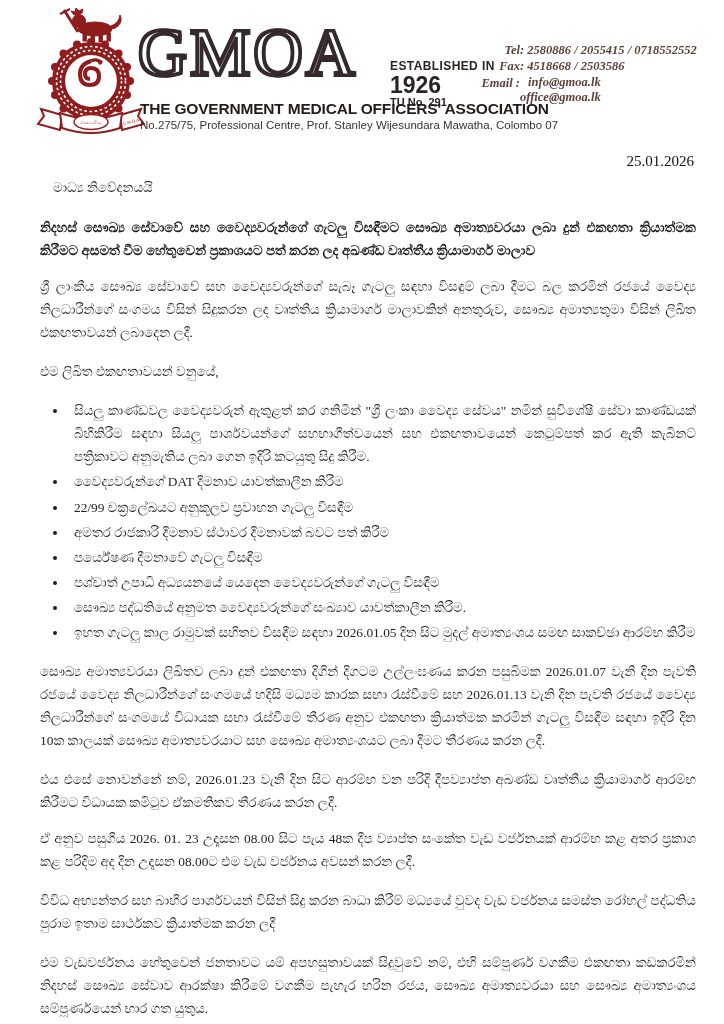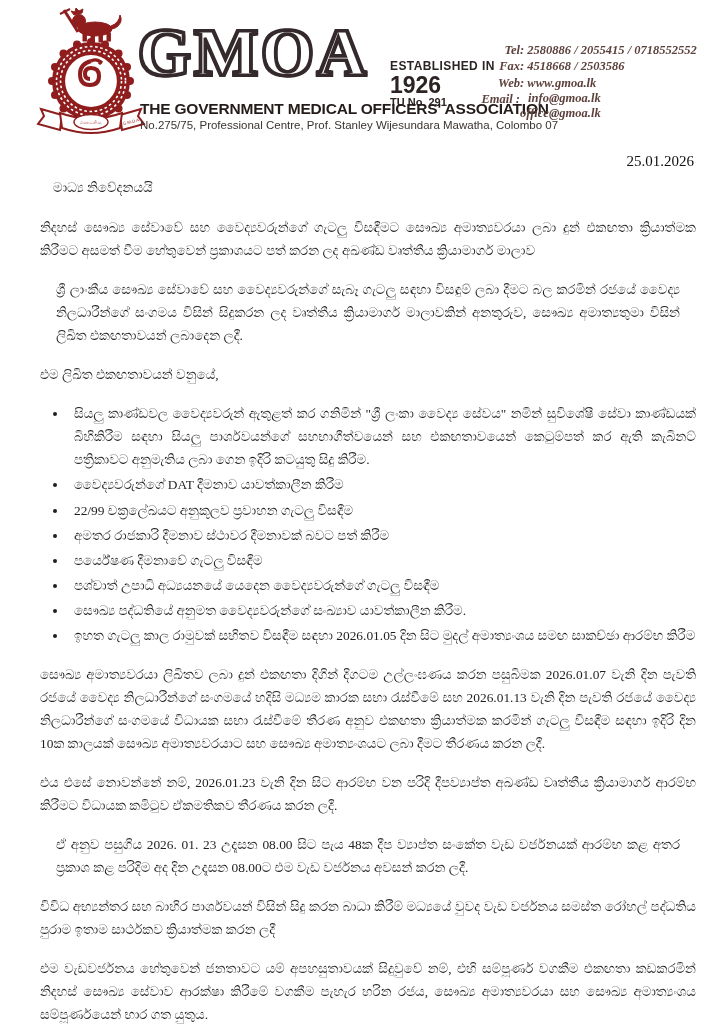--- a/index.html
+++ b/index.html
@@ -12,21 +12,21 @@
     color:#1f1f1f;
     overflow:hidden;
   }
 
   
   .emblem { position:absolute; left:34px; top:6px; width:114px; height:134px; }
 
   .wordmark {
     position:absolute; left:138px; top:18px;
     font-family:"Liberation Serif",serif;
-    font-weight:700; font-size:68px; line-height:1; letter-spacing:3px;
+    font-weight:400; font-size:68px; line-height:1; letter-spacing:3px;
     color:#ffffff;
     -webkit-text-stroke:3px #352a2b;
     text-shadow:
       2px 2px 0 #352a2b, -2px -2px 0 #352a2b, 2px -2px 0 #352a2b, -2px 2px 0 #352a2b,
       2px 0 0 #352a2b, -2px 0 0 #352a2b, 0 2px 0 #352a2b, 0 -2px 0 #352a2b;
   }
 
   .est-block {
     position:absolute; left:390px; top:60px;
     font-family:"Liberation Sans",sans-serif; color:#2c2422; line-height:1.05;
@@ -60,23 +60,23 @@
   
   .doc-date {
     position:absolute; right:30px; top:153px;
     font-size:15px; color:#111;
   }
   .doc-body {
     position:absolute; left:40px; top:176px; width:656px;
     font-size:13.4px; line-height:1.72; text-align:justify;
   }
   .salutation { margin:0 0 17px 13px; }
-  .doc-title  { margin:0 0 13px 0; font-weight:400; }
+  .doc-title  { margin:0 0 13px 0; font-weight:700; }
   .para { margin:16px 0 13px 0; }
-  .para-tight { margin:16px; }
+  .para-tight { margin:0; }
   .bullet-list { margin:16px 0 13px 0; padding-left:28px; }
   .bullet-list li { margin:0 0 2px 0; padding-left:6px; }
 
   
   .emblem text { font-family:"Liberation Sans",sans-serif; }
 </style>
 </head>
 <body>
 
 <div class="page">
@@ -151,24 +151,20 @@
   <div class="contact">
     <div class="contact-row">
       <span class="contact-label">Tel</span>
       <span>: 2580886 / 2055415 / 0718552552</span>
     </div>
     <div class="contact-row">
       <span class="contact-label">Fax</span>
       <span>: 4518668 / 2503586</span>
     </div>
     <div class="contact-row">
-      <span class="contact-label">Web</span>
-      <span>: www.gmoa.lk</span>
-    </div>
-    <div class="contact-row">
       <span class="contact-label">Email :</span>
       <span class="contact-email-col">
         <div>info@gmoa.lk</div>
         <div>office@gmoa.lk</div>
       </span>
     </div>
   </div>
 
   <div class="doc-date">25.01.2026</div>
 

